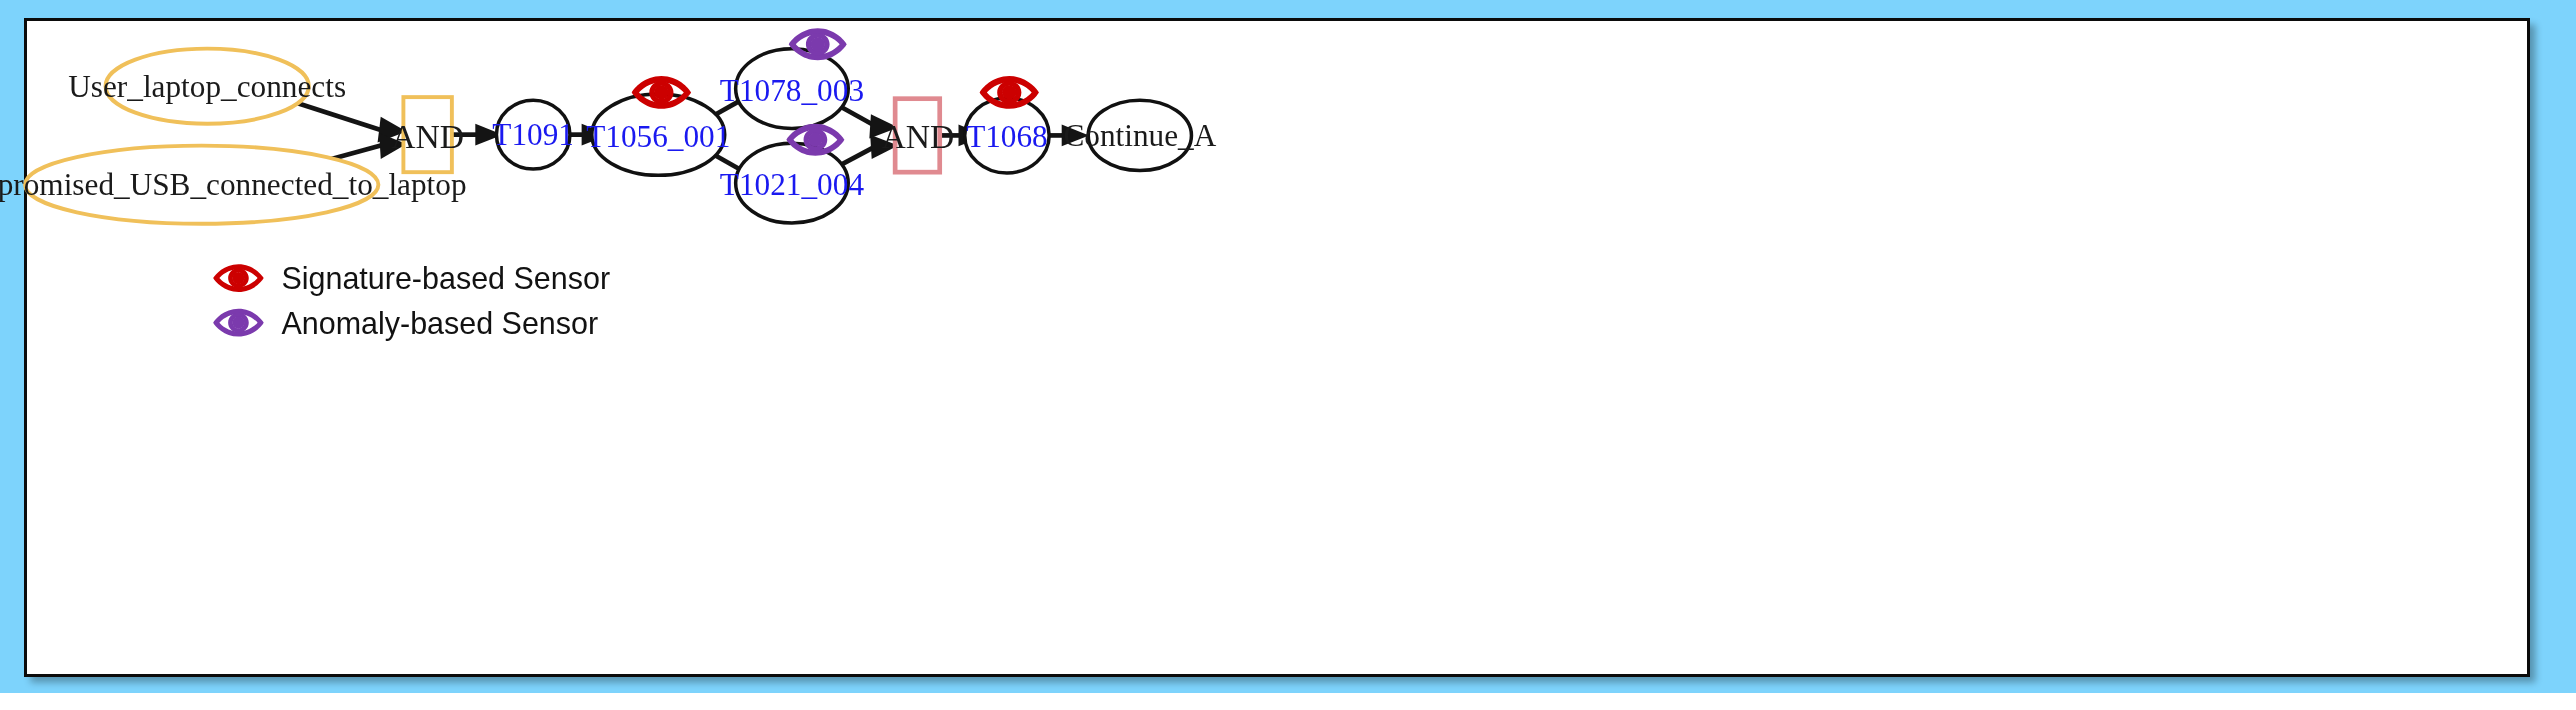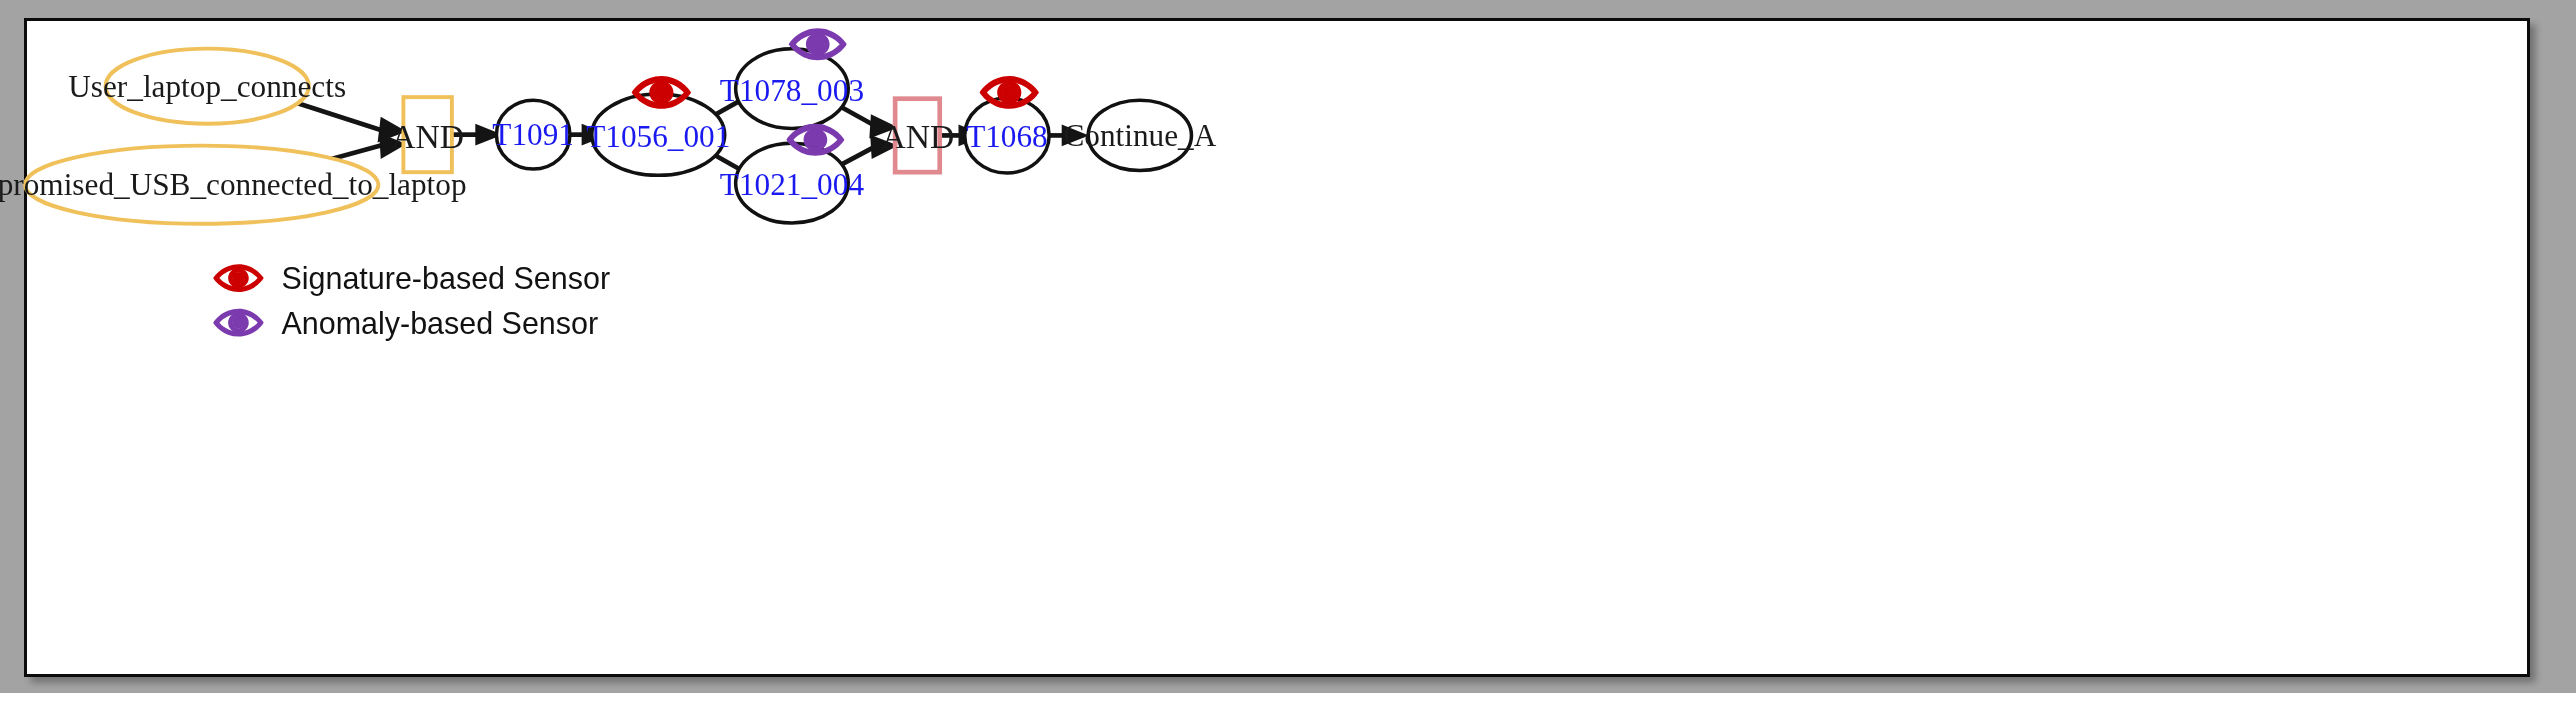--- a/index.html
+++ b/index.html
@@ -5,21 +5,21 @@
   html, body {
     margin: 0;
     padding: 0;
     background: #ffffff;
     font-family: "Liberation Serif", serif;
   }
   #canvas {
     position: relative;
     width: 2576px;
     height: 693px;
-    background: #a3a3a3;
+    background: #7dd3fc;
     overflow: hidden;
   }
   #frame {
     position: absolute;
     left: 23.5px;
     top: 18px;
     width: 2506px;
     height: 659px;
     border: 3.9px solid #0b0b0b;
     background: #ffffff;

